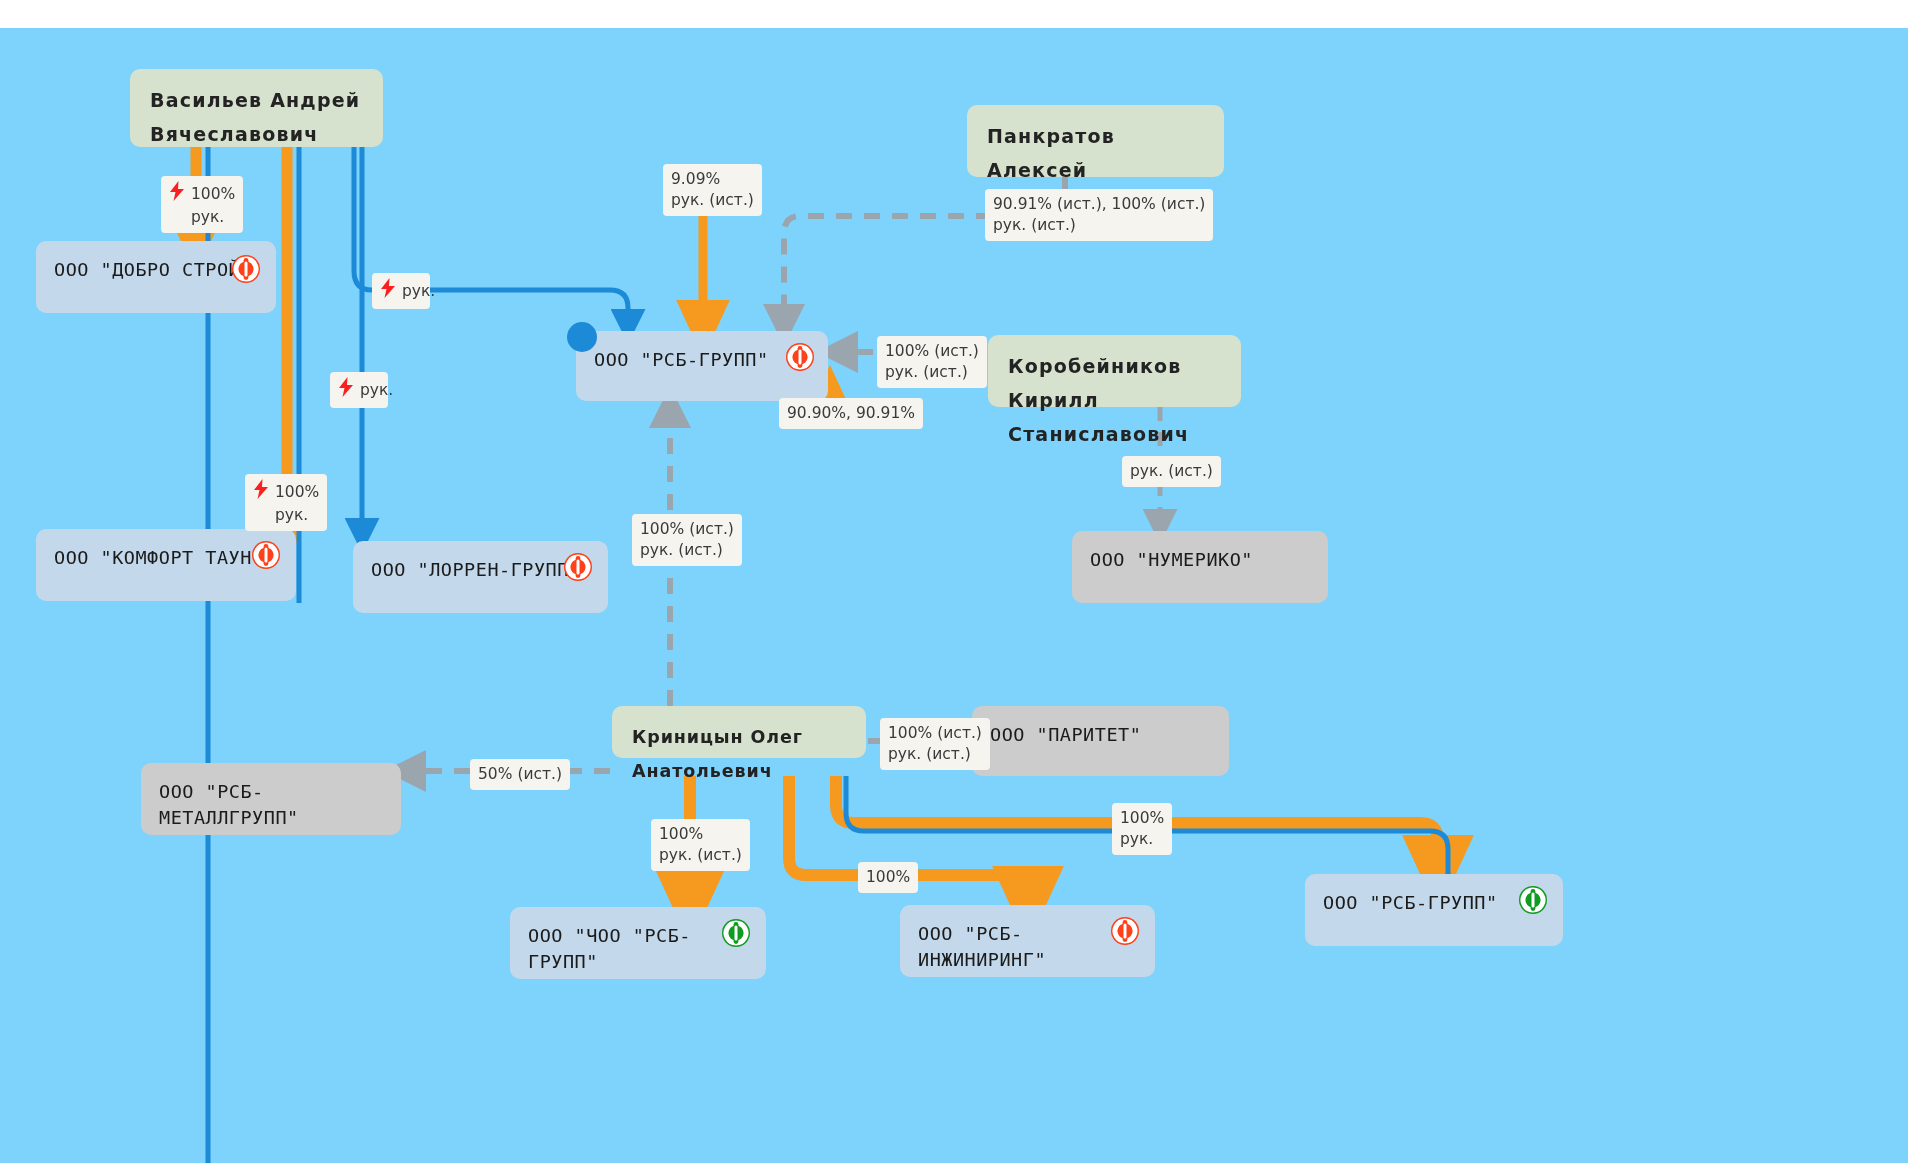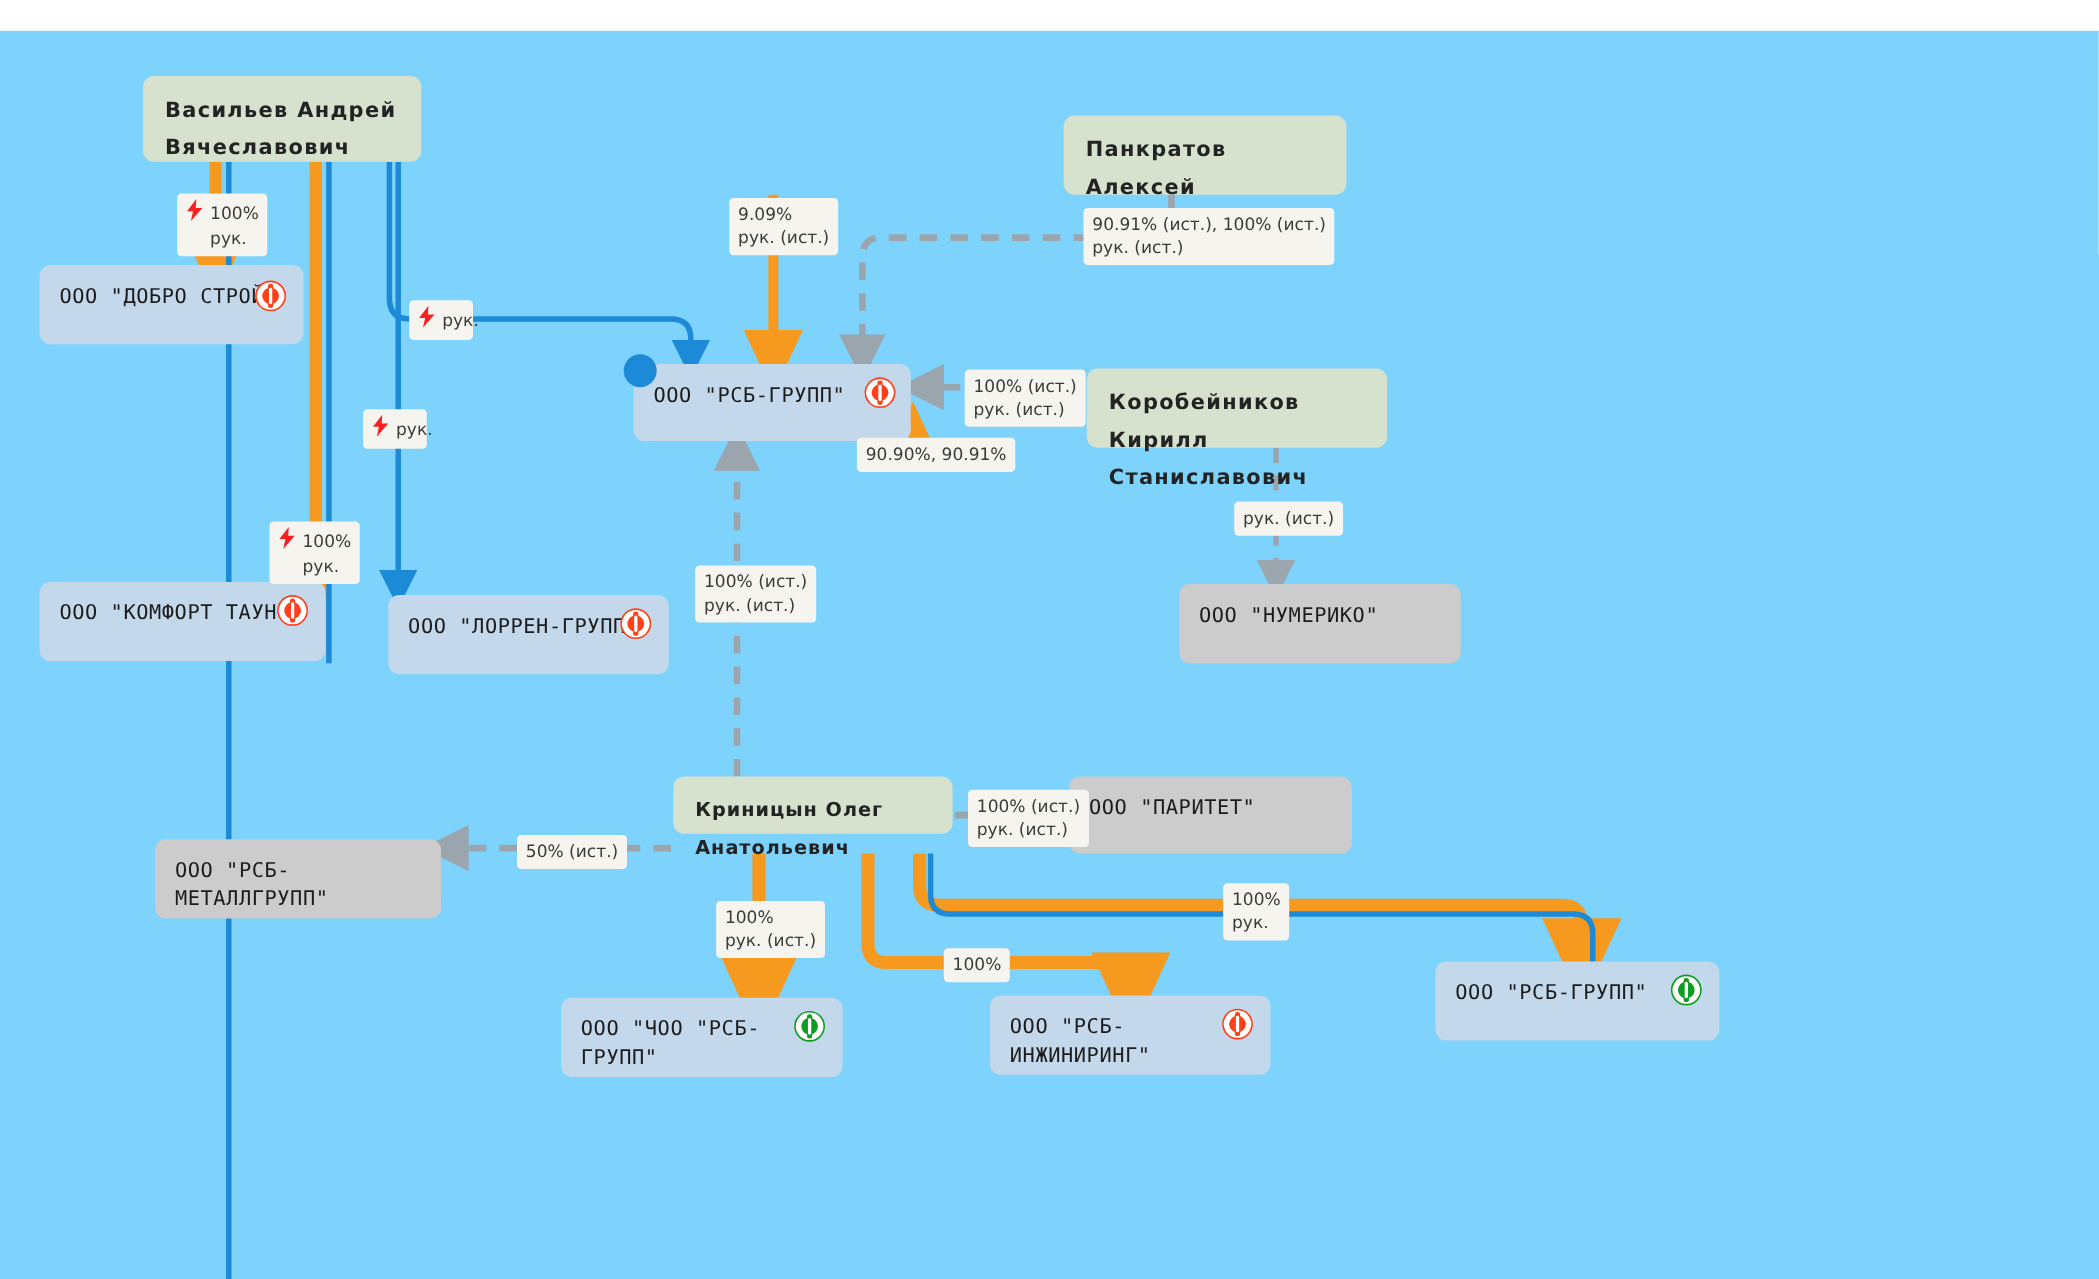--- a/index.html
+++ b/index.html
@@ -113,21 +113,21 @@
     <div class="badge" style="right:12px;top:10px;">
       <svg width="30" height="30" viewBox="0 0 30 30">
         <circle cx="15" cy="15" r="14" fill="#ff4019"></circle>
         <path d="M15 5 a10 10 0 1 0 0.01 0" fill="none" stroke="#fff" stroke-width="5"></path>
         <rect x="12.6" y="4" width="4.8" height="22" rx="2.4" fill="#ff4019"></rect>
         <rect x="13.5" y="7.5" width="3" height="15" rx="1.5" fill="#fff"></rect>
       </svg>
     </div>
   </div>
 
-  <div class="node person" style="left:988px;top:307px;width:273px;height:72px;">
+  <div class="node person" style="left:988px;top:307px;width:253px;height:72px;">
     <div class="label">Коробейников Кирилл
 Станиславович</div>
   </div>
 
   <div class="node company" style="left:36px;top:501px;width:260px;height:72px;">
     <div class="label">ООО "КОМФОРТ ТАУН"</div>
     <div class="badge" style="right:14px;top:10px;">
       <svg width="30" height="30" viewBox="0 0 30 30">
         <circle cx="15" cy="15" r="14" fill="#ff4019"></circle>
         <path d="M15 5 a10 10 0 1 0 0.01 0" fill="none" stroke="#fff" stroke-width="5"></path>
@@ -230,21 +230,21 @@
 
   <div class="elabel" style="left:245px;top:446px;width:82px;">
     <span class="bolt">
       <svg width="16" height="20" viewBox="0 0 16 20">
           <path d="M9.5 0 L1 11 L6.5 11 L4.5 20 L15 8 L9 8 Z" fill="#fa2020"></path>
         </svg>
     </span><span class="txt">100%</span>
     <div style="padding-left:22px;">рук.</div>
   </div>
 
-  <div class="elabel" style="left:663px;top:152px;">
+  <div class="elabel" style="left:663px;top:136px;">
     <div>9.09%</div>
     <div>рук. (ист.)</div>
   </div>
 
   <div class="elabel" style="left:985px;top:161px;">
     <div>90.91% (ист.), 100% (ист.)</div>
     <div>рук. (ист.)</div>
   </div>
 
   <div class="elabel" style="left:877px;top:308px;">

